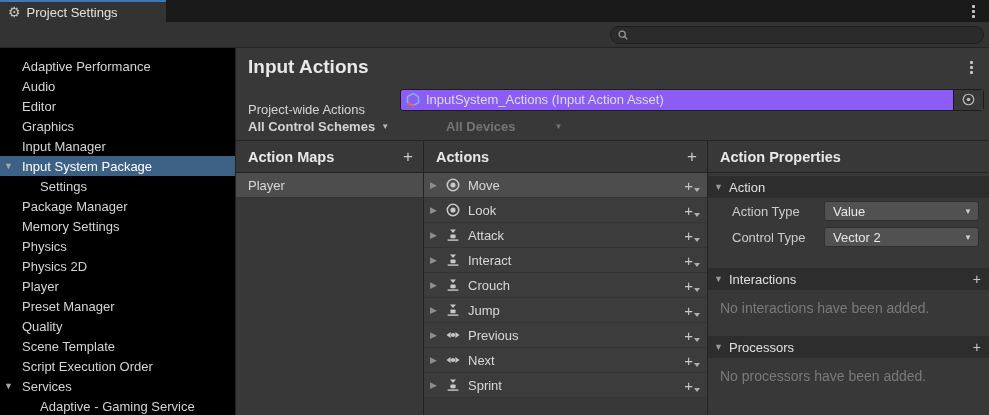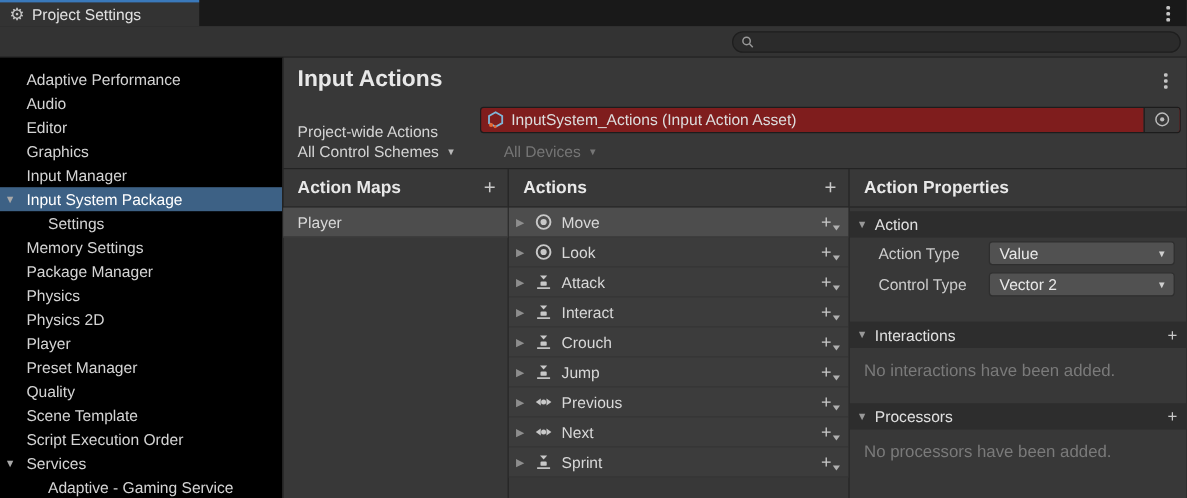--- a/index.html
+++ b/index.html
@@ -34,31 +34,31 @@
   .side-item.indent { padding-left:40px; }
   .side-item.selected { background:#3D6185; color:#FFFFFF; }
 
   .main { flex:1; display:flex; flex-direction:column; min-width:0; }
   .title-row { height:38px; display:flex; align-items:center; padding:0 10px 0 12px; flex:none; }
   .title-row h1 { font-size:19px; font-weight:bold; color:#E8E8E8; }
   .title-row .kebab { margin-left:auto; }
 
   .asset-row { height:27px; display:flex; align-items:center; padding:0 5px 0 12px; flex:none; }
   .asset-label { width:152px; flex:none; font-size:13px; color:#D4D4D4;margin-top:20px; }
-  .obj-field { flex:1; height:22px; background:#7f1d1d; border:1px solid #1C1C1C; border-radius:3px;
+  .obj-field { flex:1; height:22px; background:#8b5cf6; border:1px solid #1C1C1C; border-radius:3px;
                display:flex; align-items:center; overflow:hidden; }
   .obj-field .asset-icon { margin:0 5px 0 4px; display:flex; flex:none; }
   .obj-field .asset-name { flex:1; font-size:13px; color:#DDDDDD; white-space:nowrap; }
   .picker { width:30px; align-self:stretch; flex:none; border-left:1px solid #1C1C1C;
             background:#383838; display:flex; align-items:center; justify-content:center; }
 
-  .schemes-row { height:27px; display:flex; align-items:center; padding-left:12px; gap:40px; flex:none; }
+  .schemes-row { height:27px; display:flex; align-items:center; padding-left:12px; gap:24px; flex:none;font-weight:bold; }
   .dd { display:flex; align-items:center; gap:6px; font-size:13px; color:#D4D4D4; cursor:default; }
   .dd .caret { font-size:8px; color:#B8B8B8; }
-  .dd.disabled, .dd.disabled .caret { color:#757575; }
+  .dd.disabled, .dd.disabled .caret { color:#757575;margin-left:33px; }
 
   
   .columns { flex:1; display:flex; border-top:1px solid #232323; min-height:0; }
   .col { display:flex; flex-direction:column; }
   .col-maps { width:188px; flex:none; border-right:1px solid #232323; }
   .col-actions { width:284px; flex:none; border-right:1px solid #232323; }
   .col-props { flex:1; overflow:hidden; }
   .col-header { height:32px; flex:none; display:flex; align-items:center; padding:0 10px 0 12px;
                 border-bottom:1px solid #232323; font-size:14.5px; font-weight:bold; color:#E8E8E8; }
   .col-header .plus { margin-left:auto; font-size:17px; font-weight:normal; color:#C8C8C8; cursor:default; }
@@ -144,25 +144,25 @@
           <div class="side-item selected">
     <span class="fold">▼</span>
     <span class="side-label">Input System Package</span>
   </div>
           <div class="side-item indent">
     <span class="fold"></span>
     <span class="side-label">Settings</span>
   </div>
           <div class="side-item">
     <span class="fold"></span>
+    <span class="side-label">Package Manager</span>
+  </div>
+          <div class="side-item">
+    <span class="fold"></span>
     <span class="side-label">Memory Settings</span>
-  </div>
-          <div class="side-item">
-    <span class="fold"></span>
-    <span class="side-label">Package Manager</span>
   </div>
           <div class="side-item">
     <span class="fold"></span>
     <span class="side-label">Physics</span>
   </div>
           <div class="side-item">
     <span class="fold"></span>
     <span class="side-label">Physics 2D</span>
   </div>
           <div class="side-item">

